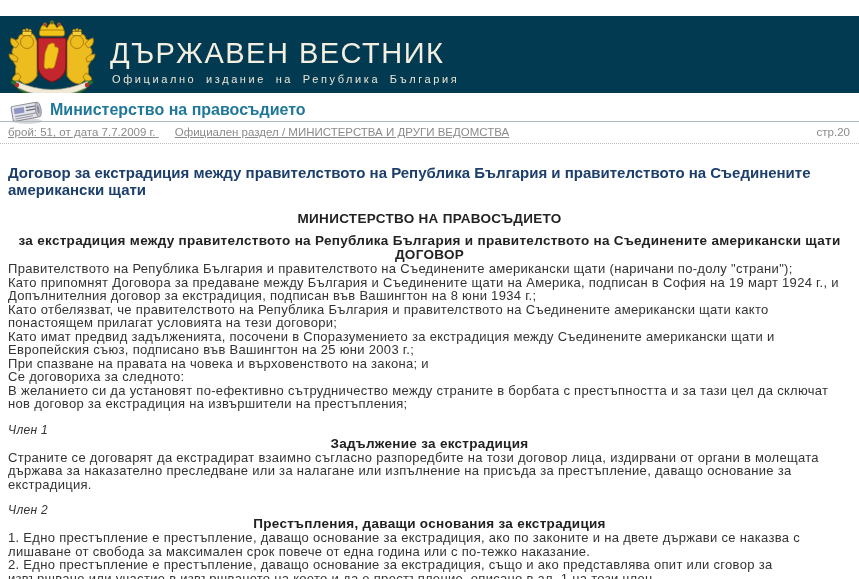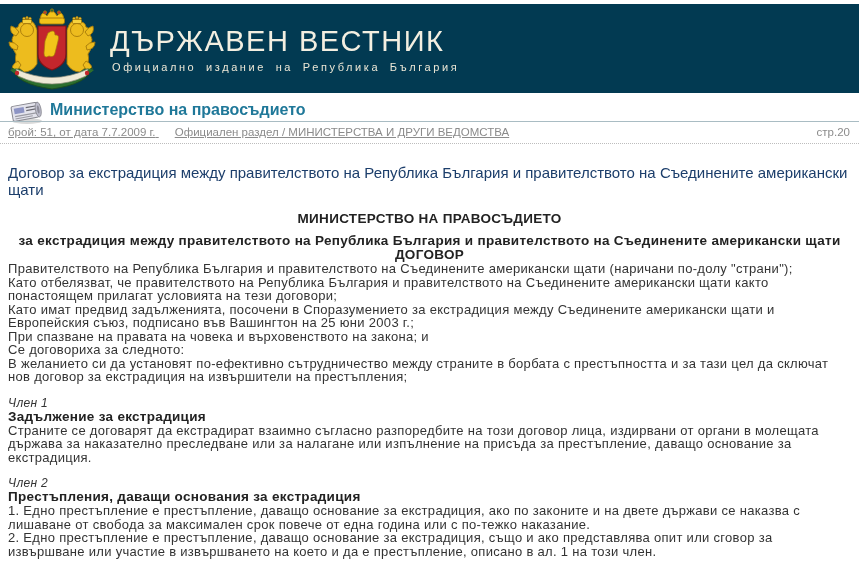--- a/index.html
+++ b/index.html
@@ -3,21 +3,21 @@
 <meta charset="utf-8">
 <style>
   * { margin:0; padding:0; box-sizing:border-box; }
   html,body { background:#fff; }
   .page {
     position:relative; width:859px; height:579px; overflow:hidden;
     background:#ffffff; font-family:"Liberation Sans", sans-serif;
   }
 
   
-  .masthead { position:absolute; top:4px; left:0; width:859px; height:99px; background:#023a52;text-align:right; }
+  .masthead { position:absolute; top:16px; left:0; width:859px; height:99px; background:#023a52;text-align:right; }
   .coat { position:absolute; left:4px; top:2px; }
   .masthead-title {
     position:absolute; left:110px; top:21px; font-size:29px; font-weight:normal;
     color:#f3efe1; letter-spacing:1.5px; white-space:nowrap;
   }
   .masthead-sub {
     position:absolute; left:112px; top:57px; font-size:11px; color:#ece7d6;
     letter-spacing:2.6px; word-spacing:4px; white-space:nowrap;
   }
 
@@ -36,36 +36,36 @@
     font-size:11.5px; color:#8b8b8b; white-space:nowrap;text-decoration:underline;
   }
   .meta-issue { color:#8b8b8b; }
   .meta-path  { margin-left:16px; color:#8b8b8b; }
   .meta-page  { position:absolute; top:126px; right:9px; font-size:11.5px; color:#8b8b8b;margin-left:12px; }
   .rule-dotted { position:absolute; top:143px; left:0; width:859px; border-top:1px dotted #bdbdbd; }
 
   
   .doc-title {
     position:absolute; left:8px; top:164px; width:843px;
-    font-size:15px; color:#1c3e6b; text-decoration:none; cursor:pointer;
+    font-size:15px; color:#1c3e6b; text-decoration:none; cursor:pointer;font-weight:bold;
   }
 
   
   .doc-body {
     position:absolute; top:212px; left:8px; width:843px;
     font-size:13px; line-height:13.5px; letter-spacing:0.3px; color:#333333;
   }
   .h-center { text-align:center; }
   .h-ministry { font-weight:bold; font-size:13.5px; line-height:14px; color:#222; margin-bottom:8px; }
   .h-dogovor  { font-weight:bold; font-size:13.5px; line-height:14px; color:#222; }
   .h-sub      { font-weight:bold; font-size:13.5px; line-height:14px; color:#222; }
   .h-ratif    { font-weight:bold; font-size:13px;  line-height:14px; color:#222; margin-bottom:8px; }
   .preamble p { margin:0; }
   .art-num   { text-align:left; font-style:italic; font-size:12px; line-height:14px; margin-top:12px; }
-  .art-title { text-align:left; font-weight:bold; font-size:13.5px; line-height:14px; color:#222; }
+  .art-title { text-align:center; font-weight:bold; font-size:13.5px; line-height:14px; color:#222; }
   .art-body p { margin:0; }
 </style>
 </head>
 <body>
 
 <div class="page">
 
   <div class="masthead">
     <span class="coat">
       <svg width="96" height="89" viewBox="0 0 96 89">
@@ -138,20 +138,21 @@
 
   <a class="doc-title">Договор за екстрадиция между правителството на Република България и правителството на Съединените американски щати</a>
 
   <div class="doc-body">
     <div class="h-center h-ministry">МИНИСТЕРСТВО НА ПРАВОСЪДИЕТО</div>
     <div class="h-center h-sub">за екстрадиция между правителството на Република България и правителството на Съединените американски щати</div>
     <div class="h-center h-dogovor">ДОГОВОР</div>
 
     <div class="preamble">
       <p>Правителството на Република България и правителството на Съединените американски щати (наричани по-долу "страни");</p>
+      <p>Като припомнят Договора за предаване между България и Съединените щати на Америка, подписан в София на 19 март 1924 г., и Допълнителния договор за екстрадиция, подписан във Вашингтон на 8 юни 1934 г.;</p>
       <p>Като отбелязват, че правителството на Република България и правителството на Съединените американски щати както понастоящем прилагат условията на тези договори;</p>
       <p>Като имат предвид задълженията, посочени в Споразумението за екстрадиция между Съединените американски щати и Европейския съюз, подписано във Вашингтон на 25 юни 2003 г.;</p>
       <p>При спазване на правата на човека и върховенството на закона; и</p>
       <p>Се договориха за следното:</p>
       <p>В желанието си да установят по-ефективно сътрудничество между страните в борбата с престъпността и за тази цел да сключат нов договор за екстрадиция на извършители на престъпления;</p>
     </div>
 
     <div>
       <div class="art-num">Член 1</div>
       <div class="art-title">Задължение за екстрадиция</div>

